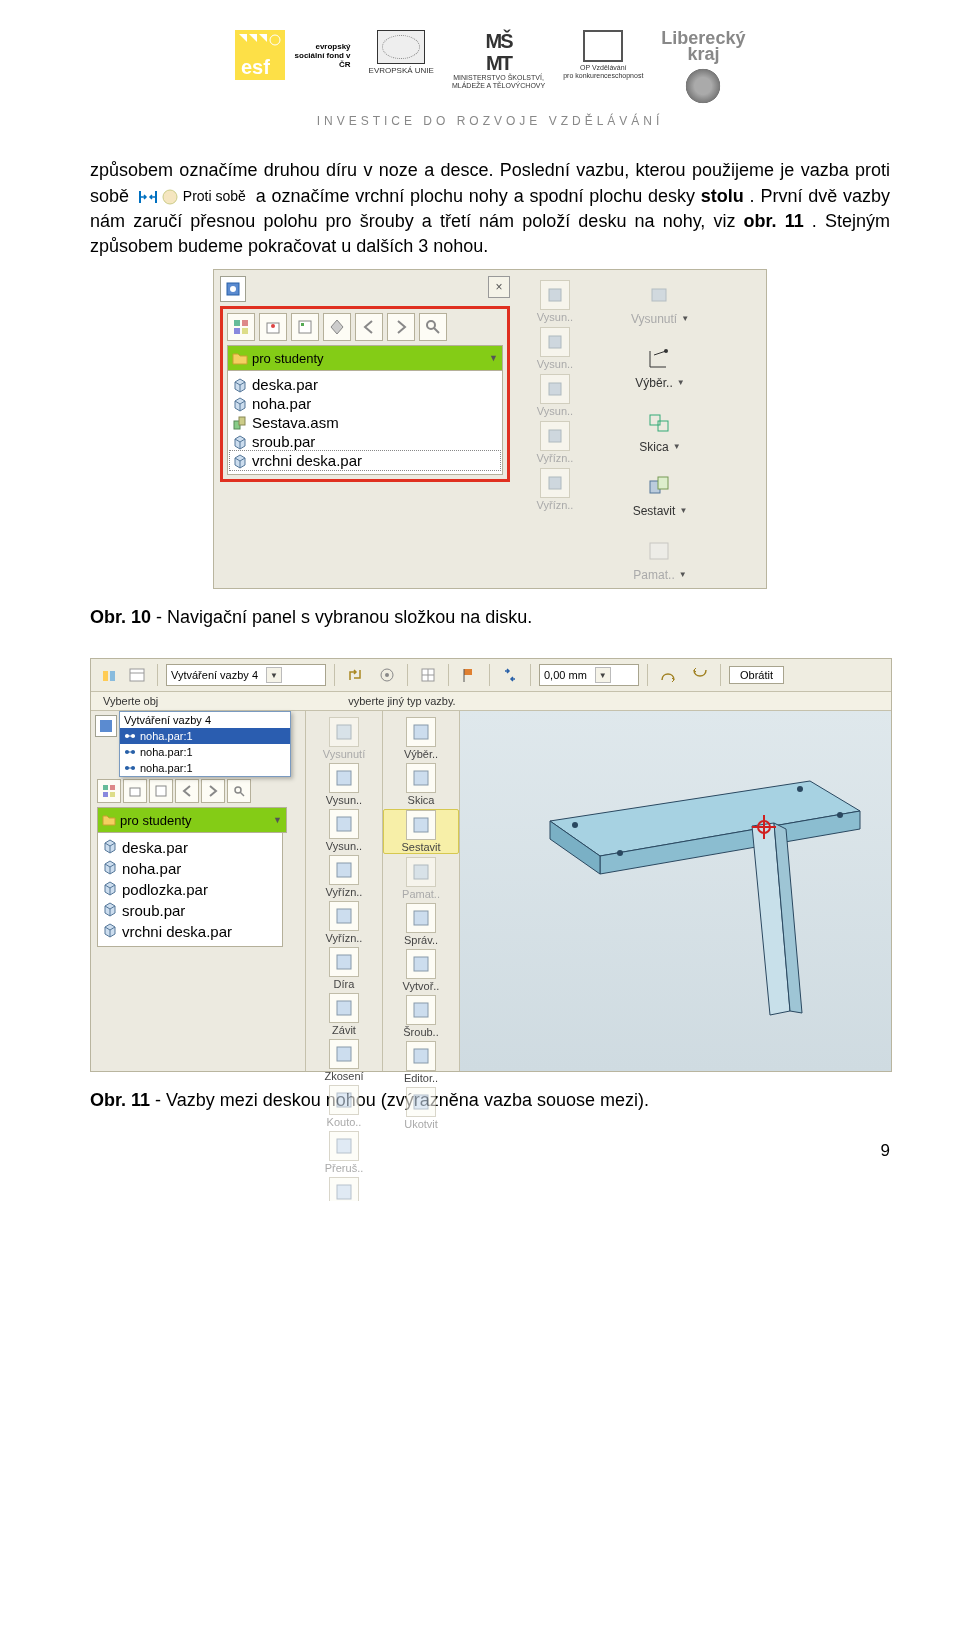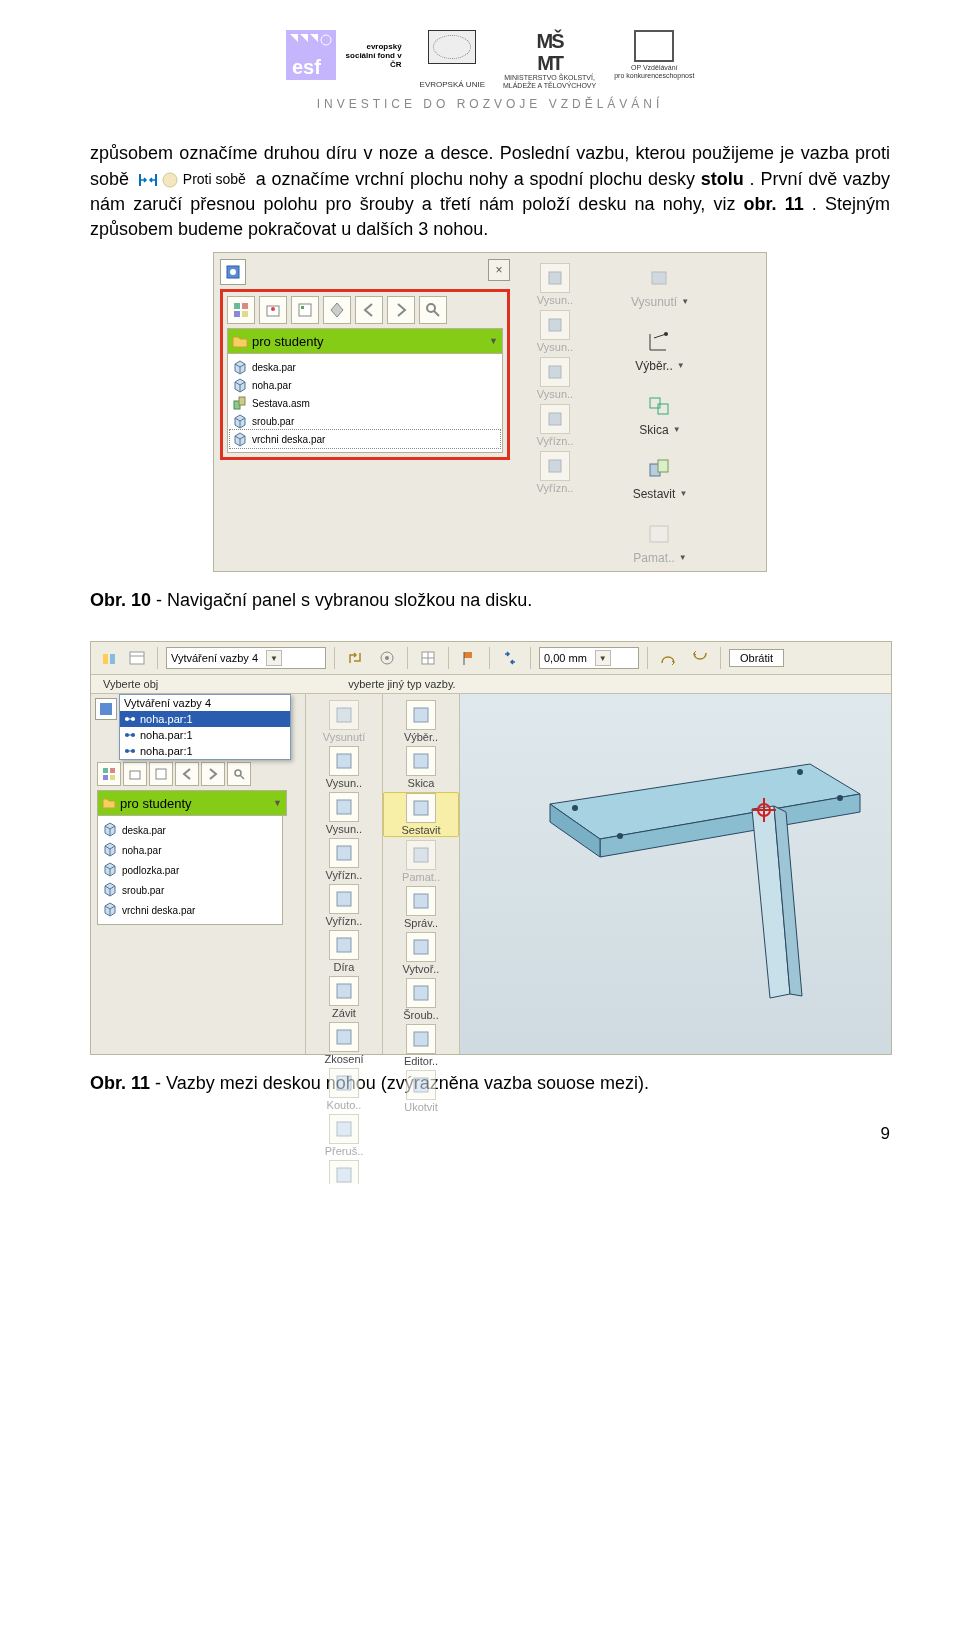--- a/index.html
+++ b/index.html
@@ -29,21 +29,21 @@
     font-size: 8px;
     color: #333;
     text-align: center;
   }
   .esf-logo {
     display: flex;
     gap: 6px;
     align-items: center;
   }
   .esf-square {
-    width: 50px; height: 50px; background:#c4b5fd; position:relative;
+    width: 50px; height: 50px; background:#fde047; position:relative;
   }
   .esf-square::after{
     content:""; position:absolute; bottom:4px; left:4px; font-size:16px; color:#fff;
   }
   .esf-text{ font-size:8px; font-weight:bold; color:#000; max-width:60px; text-align:right;}
   .eu-flag{ width:46px; height:32px; border:1px solid #333; background:linear-gradient(#eee,#eee); position:relative;}
   .eu-flag::before{content:""; position:absolute; inset:4px; border:1px dotted #888; border-radius:50%;}
   .msmt-logo{ font-size:7px; text-align:center; line-height:1.1;}
   .msmt-logo .top{ font-size:20px; letter-spacing:-2px; font-weight:bold;}
   .op-logo{ font-size:7px; line-height:1.1;}
@@ -68,21 +68,21 @@
   .f10-left{ width:290px;}
   .f10-left-top{ display:flex; gap:6px; margin-bottom:4px;}
   .tab-icon{ width:24px;height:24px; background:#fff; border:1px solid #a0a090; display:flex;align-items:center;justify-content:center;}
   .close-x{ margin-left:auto; width:20px;height:20px; border:1px solid #999; background:#f5f3e8; font-size:12px; display:flex;align-items:center;justify-content:center; color:#555;}
   .red-box{ border:3px solid #e03020; padding:4px;}
   .icon-row{ display:flex; gap:4px; margin-bottom:4px; flex-wrap:wrap;}
   .tb-icon{ width:26px;height:26px; background:#fdfcf5; border:1px solid #b5b09a; display:flex;align-items:center;justify-content:center;}
   .folder-bar{ display:flex; align-items:center; background:#84cc16; border:1px solid #b5b09a; height:24px; padding:0 4px; gap:4px; font-size:13px; font-family:Tahoma,Arial;}
   .folder-bar .dd{ margin-left:auto; font-size:9px; color:#555;}
   .file-list{ background:#fff; border:1px solid #b5b09a; border-top:none; padding:4px 2px;}
-  .file-row{ display:flex; align-items:center; gap:4px; padding:1px 2px; font-size:10px; font-family:Tahoma,Arial;}
+  .file-row{ display:flex; align-items:center; gap:4px; padding:1px 2px; font-size:15px; font-family:Tahoma,Arial;}
   .file-row.selected{ outline:1px dotted #888;}
   .part-icon,.asm-icon{ width:16px;height:16px;}
 
   .f10-mid{ width:70px; display:flex; flex-direction:column; gap:4px; padding-top:4px;}
   .mid-btn{ display:flex; flex-direction:column; align-items:center; cursor:default;}
   .mid-btn .ic{width:28px;height:28px;border:1px solid #c0bca8;background:#fdfcf5;display:flex;align-items:center;justify-content:center;}
   .mid-btn .lb{ font-size:11px; font-family:Tahoma,Arial; color:#444; margin-top:1px;}
   .mid-btn.dis .lb{ color:#aaa;}
   .mid-btn.dis .ic{ opacity:0.6;}
 
@@ -141,31 +141,38 @@
               <path d="M14 4 L22 4 L22 12 Z" fill="#fff"></path>
               <path d="M24 4 L32 4 L32 12 Z" fill="#fff"></path>
           <circle cx="40" cy="10" r="5" fill="none" stroke="#fff" stroke-width="1"></circle>
           </svg>
         </div>
         <div class="esf-text">evropský sociální fond v ČR</div>
       </div>
     </div>
     <div class="logo-box">
       <div class="eu-flag"></div>
-      <div style="font-size:8px;margin-top:16px;">EVROPSKÁ UNIE</div>
+      <div style="font-size:8px;margin-top:2px;">EVROPSKÁ UNIE</div>
     </div>
     <div class="logo-box msmt-logo">
       <div class="top">MŠ<br>MT</div>
       <div>MINISTERSTVO ŠKOLSTVÍ,</div>
       <div>MLÁDEŽE A TĚLOVÝCHOVY</div>
     </div>
     <div class="logo-box op-logo">
       <div class="op-sq"></div>
       <div>OP Vzdělávání</div>
       <div>pro konkurenceschopnost</div>
+    </div>
+    <div class="logo-box kraj-logo">
+      <div class="txt">
+        <span>Liberecký</span>
+        <small>kraj</small>
+      </div>
+      <div class="kraj-swirl"></div>
     </div>
   </div>
   <div class="tagline">INVESTICE DO ROZVOJE VZDĚLÁVÁNÍ</div>
 
   <p class="body-text">
     <span>způsobem označíme druhou díru v noze a desce. Poslední vazbu, kterou použijeme je vazba proti sobě </span>
     <span class="inline-icon">
       <span class="ic">
         <svg width="18" height="18">
             <path d="M2 9 L7 9 M5 7 L7 9 L5 11 M16 9 L11 9 M13 7 L11 9 L13 11" stroke="#0070c0" stroke-width="1.5" fill="none"></path>

